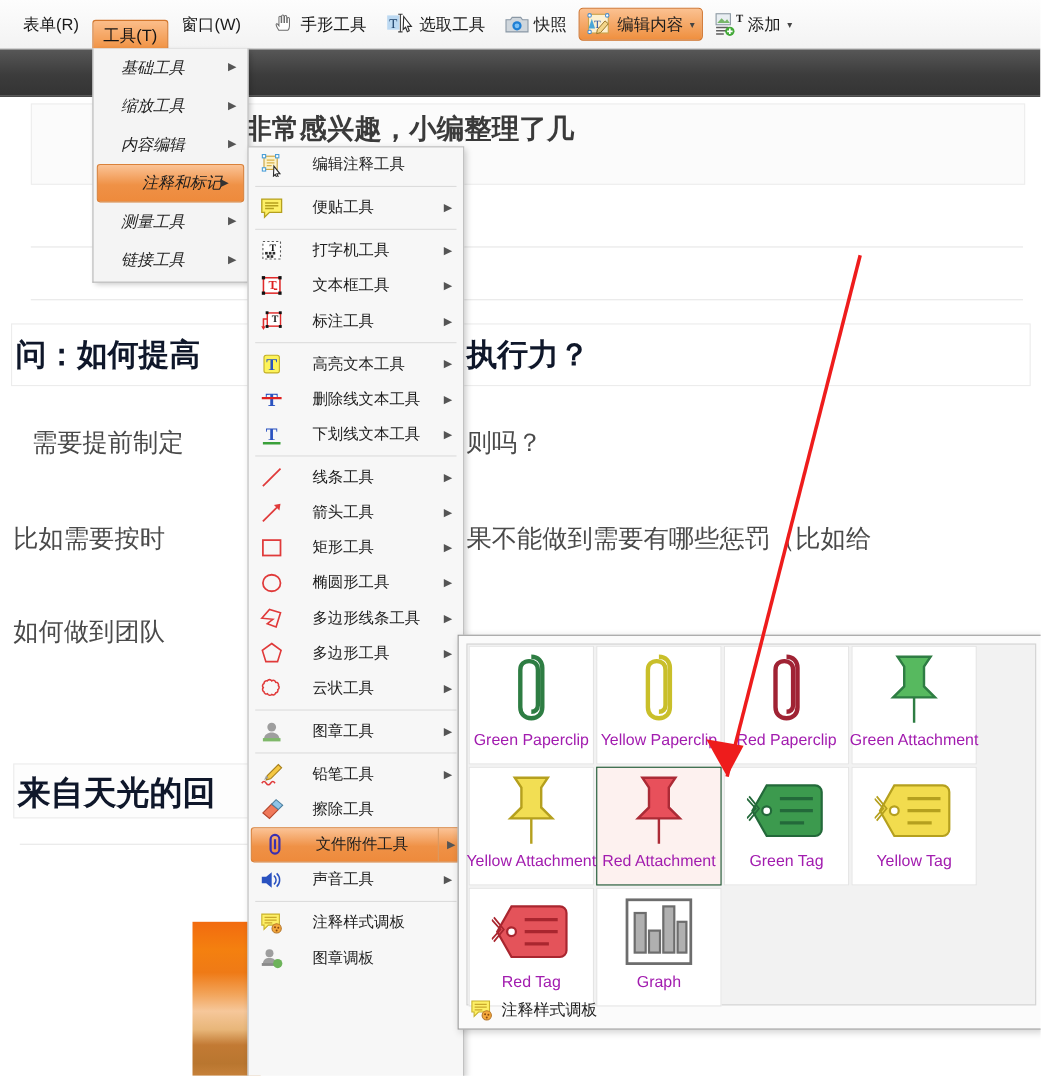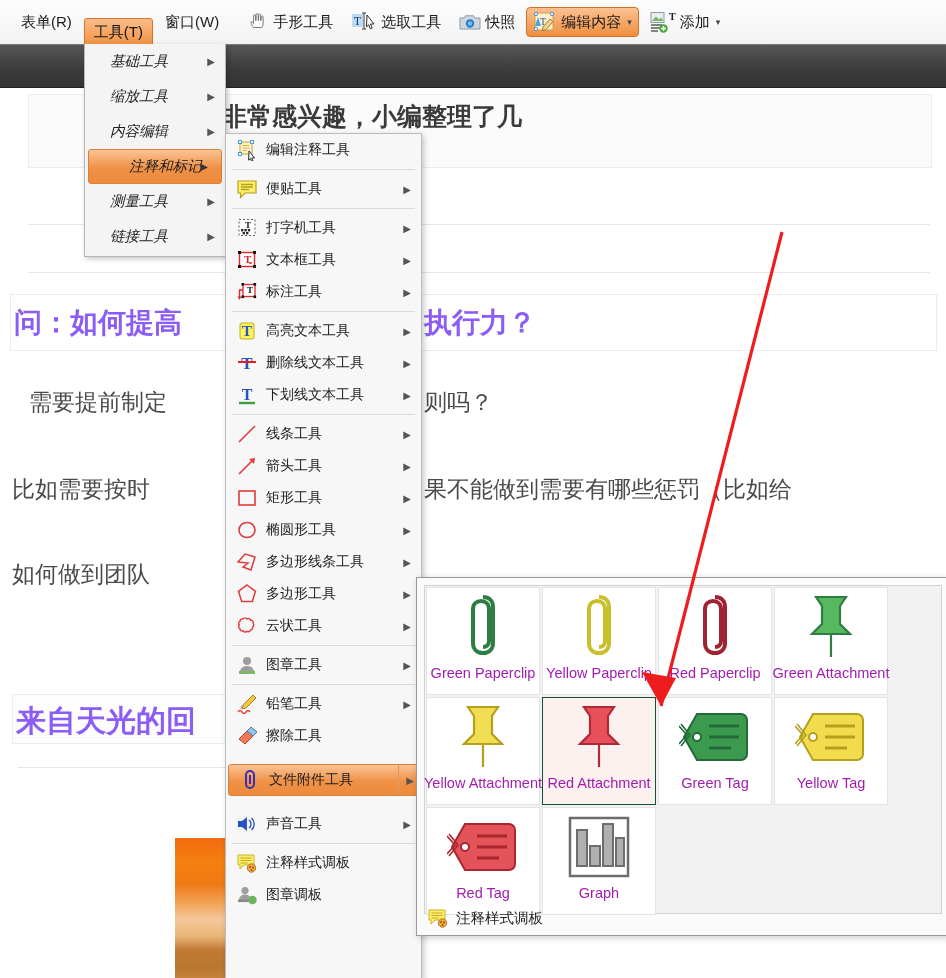--- a/index.html
+++ b/index.html
@@ -52,21 +52,21 @@
 
   .doc-line{
     font-size:25px;color:#3a3a3a;white-space:nowrap;font-weight:700;
     font-family:"DejaVu Sans","Liberation Sans",sans-serif;
   }
   .doc-sub{
     font-size:23px;color:#4a4a4a;white-space:nowrap;
     font-family:"DejaVu Sans","Liberation Sans",sans-serif;
   }
   .doc-head{
-    font-size:28px;color:#8b5cf6;font-weight:700;white-space:nowrap;
+    font-size:28px;color:#0f172a;font-weight:700;white-space:nowrap;
     font-family:"DejaVu Sans","Liberation Sans",sans-serif;
   }
   .hr{position:absolute;height:1px;background:#e6e6e6;}
   .band-box{position:absolute;border:1px solid #e9e9e9;background:#fafafa;}
 
   
   #orangeimg{position:absolute;left:175px;top:838px;width:62px;height:140px;
     background:linear-gradient(180deg,#f26b0f 0%,#f4800f 18%,#ef7a16 33%,
       #f2a45a 47%,#f6c79a 58%,#e8b679 70%,#c27a34 80%,#b9762f 92%,#c6813a 100%);
   }
@@ -90,27 +90,27 @@
   .arr{position:absolute;right:10px;font-size:10px;color:#555;}
   #menu1 .row.sel .arr{color:#333;right:13px;}
 
   
   #menu2{
     position:absolute;left:225px;top:133px;width:195px;height:845px;
     background:#f7f7f7;border:1px solid #bcbcbc;
     box-shadow:2px 2px 6px rgba(0,0,0,.22);
   }
   #menu2 .m2row{
-    height:32px;display:flex;align-items:center;gap:8px;
+    height:32px;display:flex;align-items:center;gap:26px;
     padding-left:10px;padding-right:6px;position:relative;
     font-size:14px;color:#1d1d1d;white-space:nowrap;
   }
   #menu2 .m2row.hi{
     background:linear-gradient(#fbc396,#ef9146 55%,#ee8a3c);
-    border:1px solid #d9813a;border-radius:3px;margin:12px 2px;height:30px;
+    border:1px solid #d9813a;border-radius:3px;margin:0 2px;height:30px;
   }
   #menu2 .m2row.hi .arr{
     border-left:1px solid #d99a63;height:30px;display:flex;align-items:center;
     padding-left:7px;right:4px;top:0;
   }
   #menu2 .sep{height:1px;background:#dcdcdc;margin:3px 6px;}
   .m2ic{width:22px;height:22px;flex:0 0 22px;position:relative;}
 
   
   #palette{

